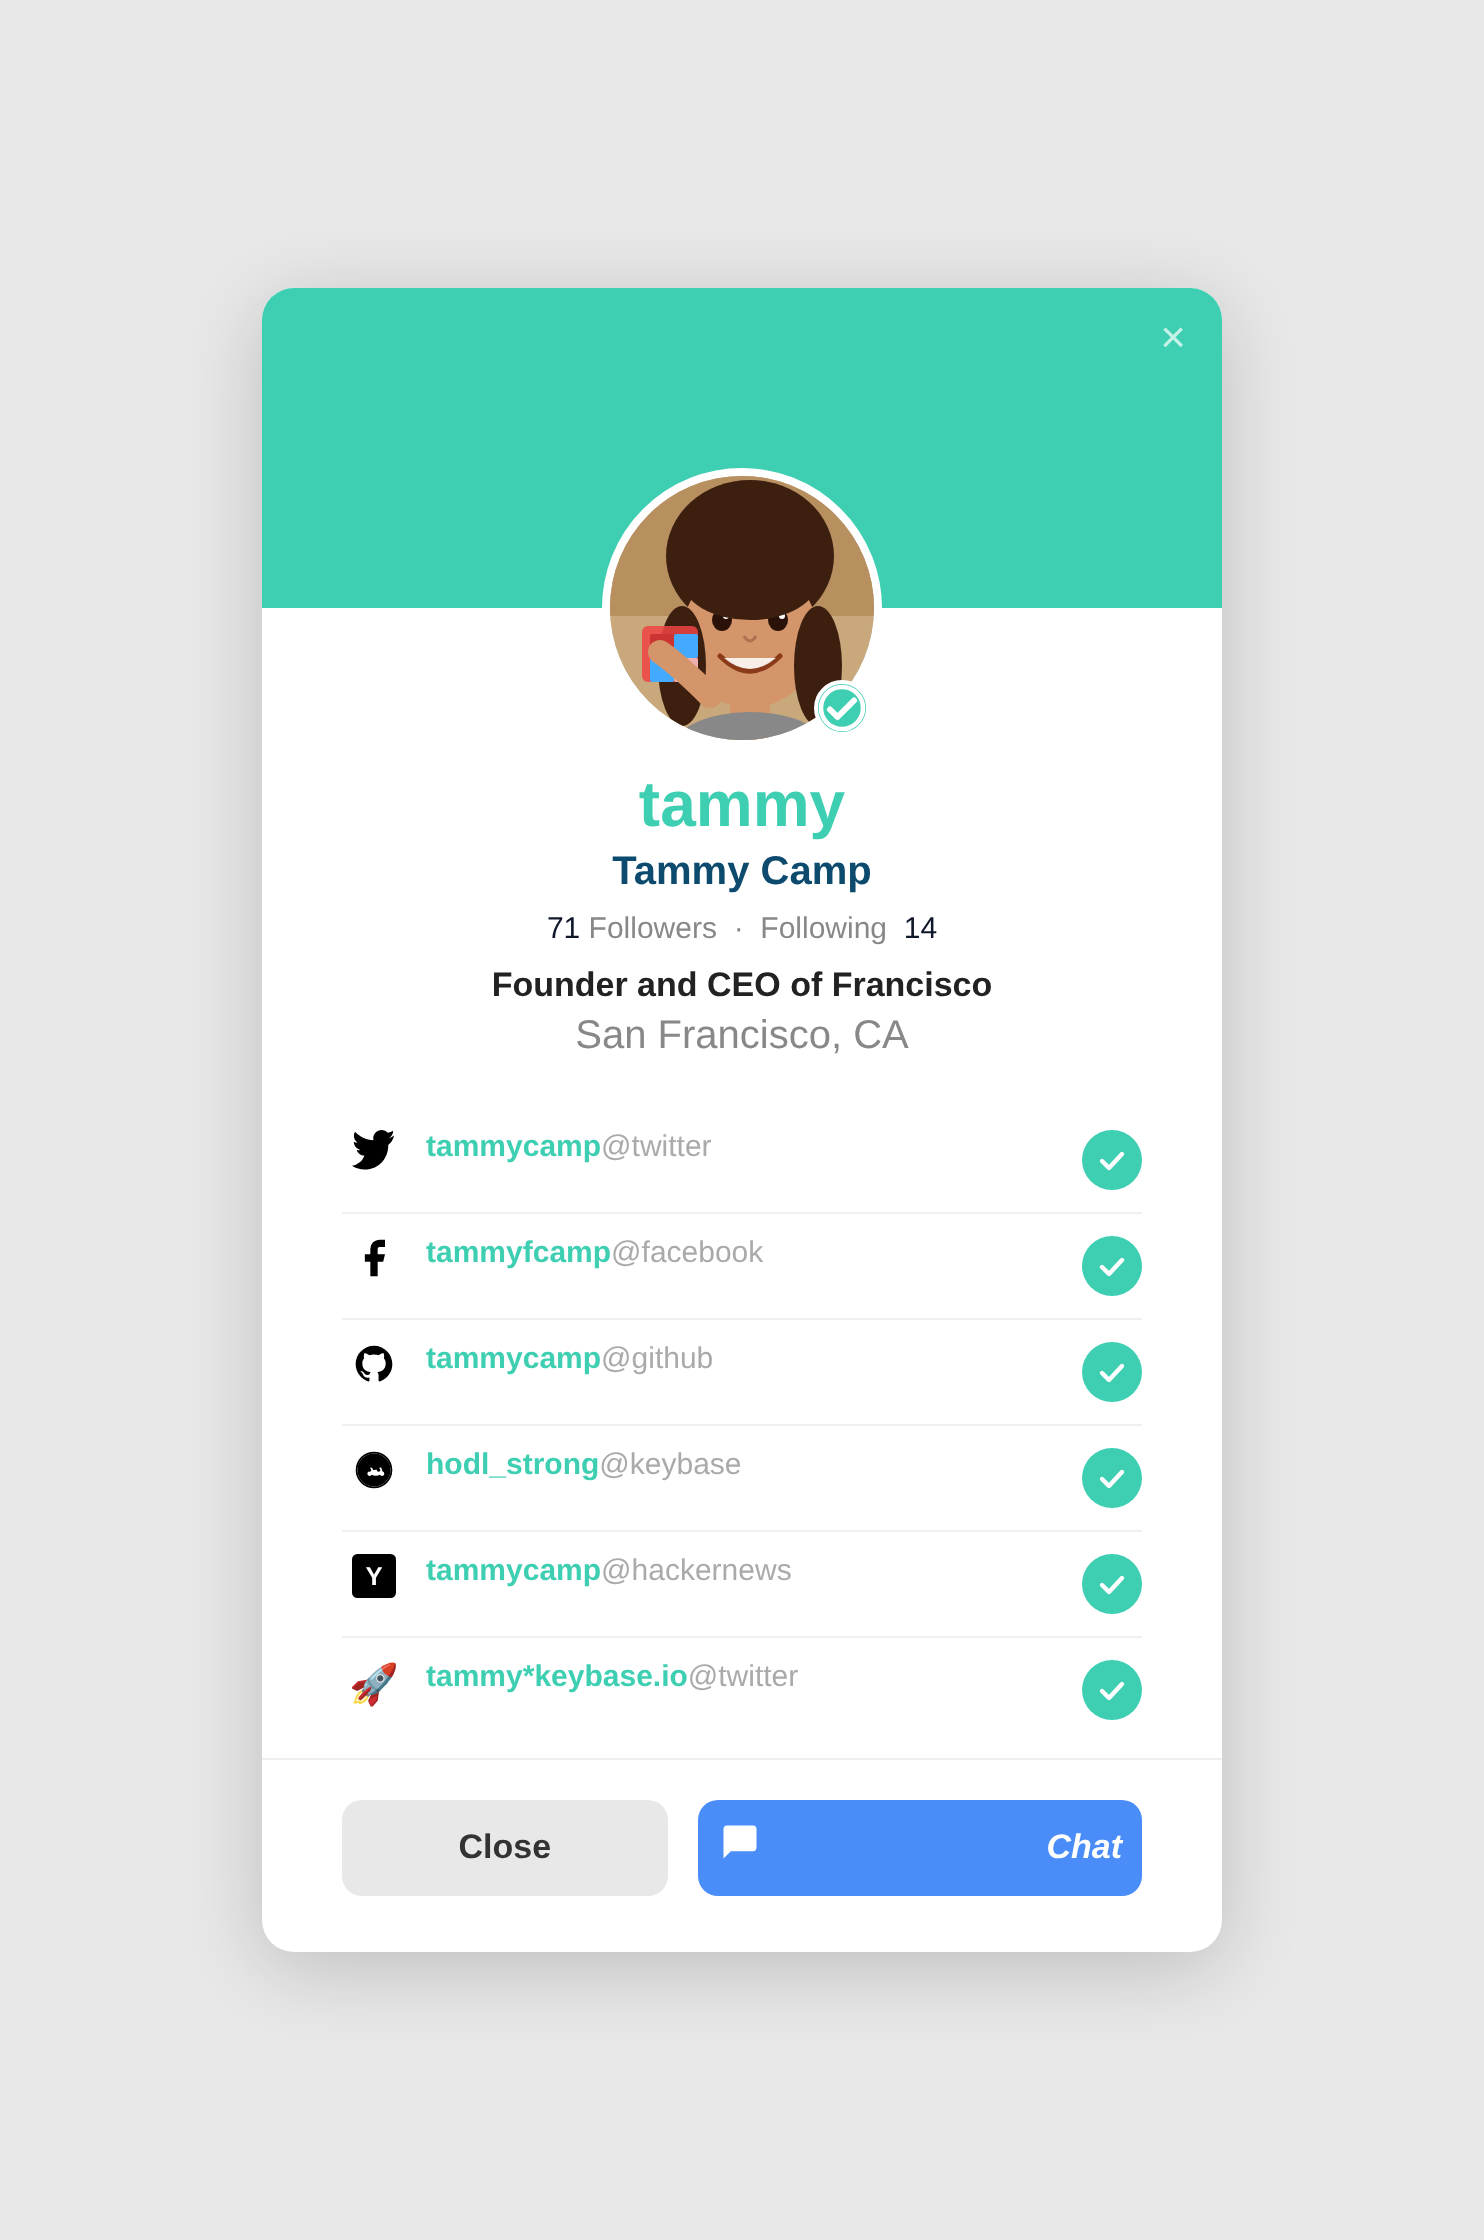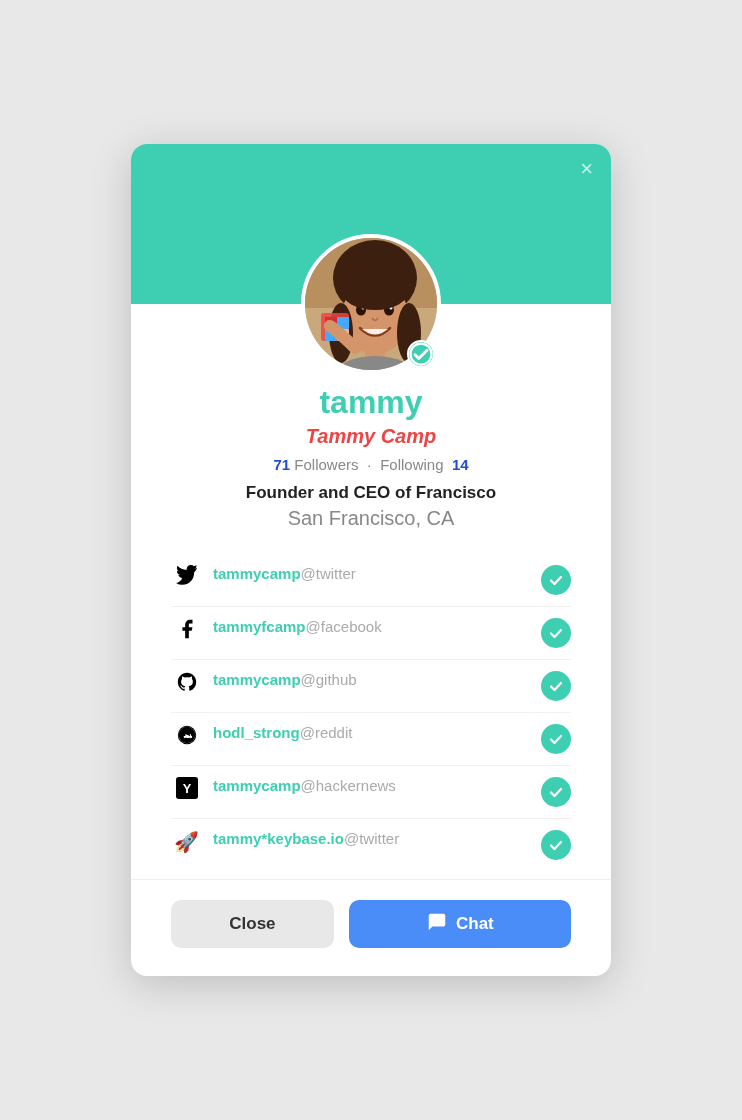--- a/index.html
+++ b/index.html
@@ -68,34 +68,33 @@
     .modal-body {
       padding: 80px 40px 0;
       text-align: center;
     }
     .username {
       color: #3ecfb2;
       font-size: 32px;
       font-weight: 700;
     }
     .full-name {
-      color: #ef4444;
+      color: #0c4a6e;
       font-size: 20px;
       font-weight: 700;
       margin-top: 4px;
-      font-style: italic;
     }
     .stats {
       color: #888;
       font-size: 15px;
       margin-top: 8px;
     }
     .stats strong {
-      color: #1d4ed8;
-      font-weight: 700;
+      color: #0f172a;
+      font-weight: 400;
     }
     .bio {
       color: #222;
       font-size: 17px;
       font-weight: 600;
       margin-top: 10px;
     }
     .location {
       color: #888;
       font-size: 20px;
@@ -171,22 +170,23 @@
       padding: 10px;
       background: #4a8df8;
       border: none;
       border-radius: 10px;
       font-size: 17px;
       font-weight: 600;
       color: #fff;
       cursor: pointer;
       display: flex;
       align-items: center;
-      justify-content: center;
+      justify-content: space-between;
       gap: 8px;
+      font-style: italic;
     }
     .chat-icon {
       font-size: 20px;
     }
 
     
     .avatar-svg {
       width: 140px;
       height: 140px;
     }
@@ -318,21 +318,21 @@
 
       <div class="social-item">
         <div class="social-icon">
           <svg viewBox="0 0 24 24" width="22" height="22" fill="black">
               <circle cx="12" cy="12" r="10"></circle>
               <circle cx="12" cy="12" r="9" fill="white"></circle>
               <path fill="black" d="M21 12a9 9 0 11-18 0 9 9 0 0118 0zm-5.23-1.5a1.27 1.27 0 00-1.27 1.27c0 .1.01.19.04.28a5.57 5.57 0 01-3.94-1.33.42.42 0 00-.58.1 4.2 4.2 0 00-.6 1.92 1.27 1.27 0 101.35 1.87c.6.36 1.38.58 2.23.58.85 0 1.63-.22 2.23-.58a1.27 1.27 0 101.3-1.87 4.2 4.2 0 00-.6-1.92.42.42 0 00-.54-.12 5.57 5.57 0 01-3.99 1.35c.03-.09.04-.18.04-.28a1.27 1.27 0 00-1.27-1.27zM9.5 11a1 1 0 110 2 1 1 0 010-2zm5 0a1 1 0 110 2 1 1 0 010-2z"></path>
             </svg>
         </div>
         <div class="social-handle">
-          <span class="handle-name">hodl_strong</span><span class="handle-platform">@reddit</span>
+          <span class="handle-name">hodl_strong</span><span class="handle-platform">@keybase</span>
         </div>
         <div class="verified-badge">
           <svg viewBox="0 0 16 16" fill="none">
               <path d="M3 8.5 L6.5 12 L13 5" stroke="white" stroke-width="2.2" stroke-linecap="round" stroke-linejoin="round"></path>
             </svg>
         </div>
       </div>
 
       <div class="social-item">
         <div class="social-icon">

